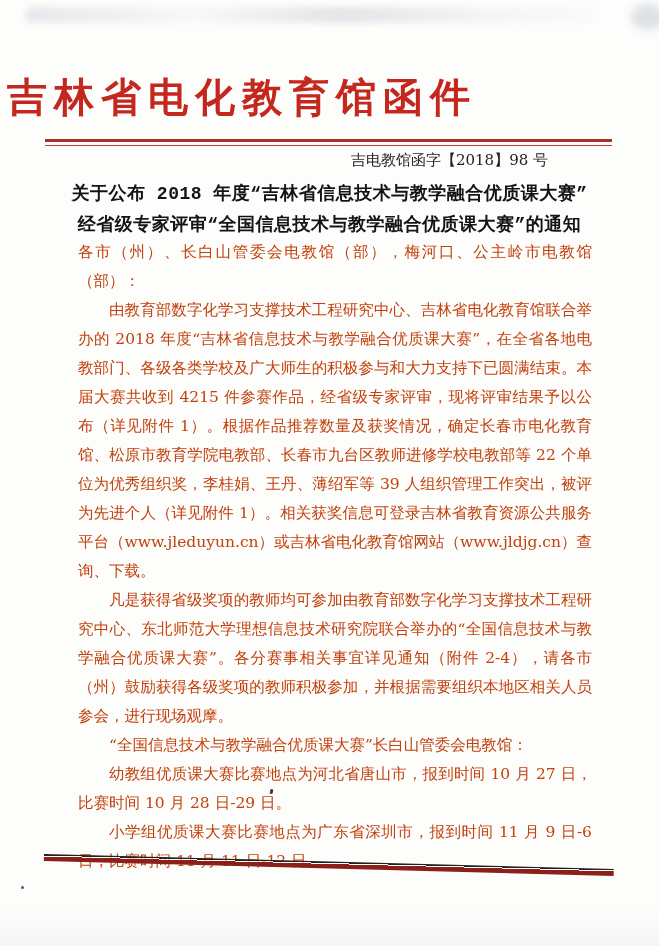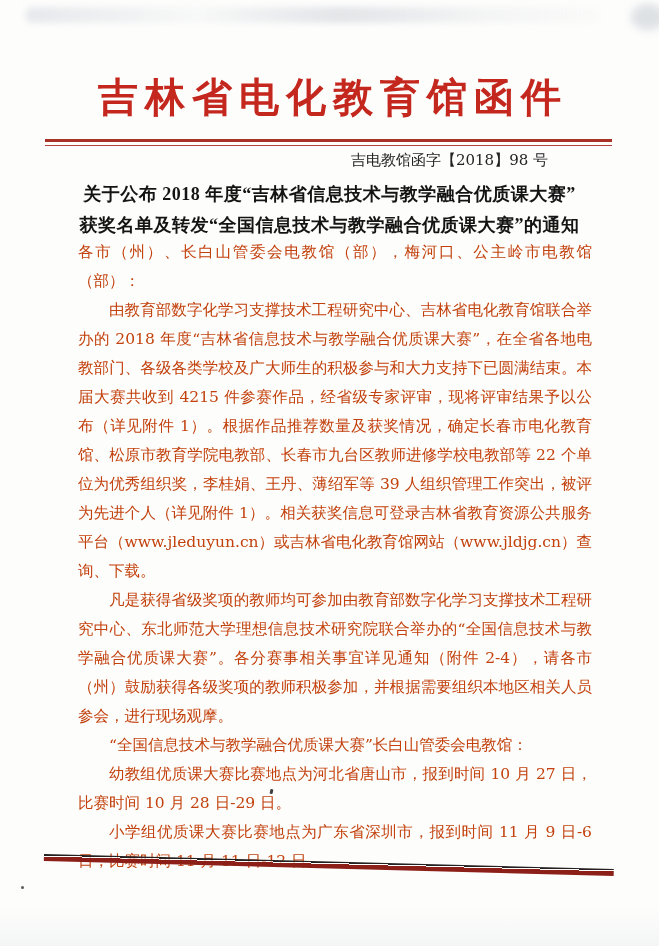--- a/index.html
+++ b/index.html
@@ -38,21 +38,21 @@
   .smudge-bottom {
     position: absolute;
     bottom: 0; left: 0;
     width: 100%; height: 40px;
     background: linear-gradient(0deg, rgba(205,210,218,0.18), rgba(255,255,255,0));
   }
 
   .letterhead {
     position: absolute;
     top: 70px; left: 0; right: 0;
-    text-align: center;
+    text-align: left;
     font-size: 40px;
     font-weight: bold;
     letter-spacing: 7px;
     text-indent: 7px;
     color: #c4271e;
     font-family: "DejaVu Serif", "Liberation Serif", serif;
     white-space: nowrap;
   }
 
   .red-rule {
@@ -73,21 +73,21 @@
   }
 
   .doc-title {
     position: absolute;
     top: 179px; left: 0; right: 0;
     text-align: center;
     font-size: 18px;
     line-height: 31px;
     font-weight: bold;
     color: #141414;
-    font-family: Liberation Serif, serif;
+    font-family: Liberation Mono, monospace;
     letter-spacing: 0.5px;
   }
 
   .doc-body {
     position: absolute;
     top: 238px; left: 78px;
     width: 514px;
     font-size: 15.5px;
     line-height: 29px;
     text-align: justify;
@@ -127,21 +127,21 @@
   <div class="smudge-bottom"></div>
 
   <div class="letterhead">吉林省电化教育馆函件</div>
 
   <div class="red-rule"></div>
 
   <div class="doc-number">吉电教馆函字【2018】98 号</div>
 
   <div class="doc-title">
     <div>关于公布 2018 年度“吉林省信息技术与教学融合优质课大赛”</div>
-    <div>获奖名单及转发“全国信息技术与教学融合优质课大赛”的通知</div>
+    <div>经省级专家评审“全国信息技术与教学融合优质课大赛”的通知</div>
   </div>
 
   <div class="doc-body">
     <p class="salutation">各市（州）、长白山管委会电教馆（部），梅河口、公主岭市电教馆（部）：</p>
     <p class="para">由教育部数字化学习支撑技术工程研究中心、吉林省电化教育馆联合举办的 2018 年度“吉林省信息技术与教学融合优质课大赛”，在全省各地电教部门、各级各类学校及广大师生的积极参与和大力支持下已圆满结束。本届大赛共收到 4215 件参赛作品，经省级专家评审，现将评审结果予以公布（详见附件 1）。根据作品推荐数量及获奖情况，确定长春市电化教育馆、松原市教育学院电教部、长春市九台区教师进修学校电教部等 22 个单位为优秀组织奖，李桂娟、王丹、薄绍军等 39 人组织管理工作突出，被评为先进个人（详见附件 1）。相关获奖信息可登录吉林省教育资源公共服务平台（www.jleduyun.cn）或吉林省电化教育馆网站（www.jldjg.cn）查询、下载。</p>
     <p class="para">凡是获得省级奖项的教师均可参加由教育部数字化学习支撑技术工程研究中心、东北师范大学理想信息技术研究院联合举办的“全国信息技术与教学融合优质课大赛”。各分赛事相关事宜详见通知（附件 2-4），请各市（州）鼓励获得各级奖项的教师积极参加，并根据需要组织本地区相关人员参会，进行现场观摩。</p>
     <p class="para">“全国信息技术与教学融合优质课大赛”长白山管委会电教馆：</p>
     <p class="para">幼教组优质课大赛比赛地点为河北省唐山市，报到时间 10 月 27 日，比赛时间 10 月 28 日-29 日。</p>
     <p class="para">小学组优质课大赛比赛地点为广东省深圳市，报到时间 11 月 9 日-6 日，比赛时间 11 月 11 日-12 日。</p>
   </div>

